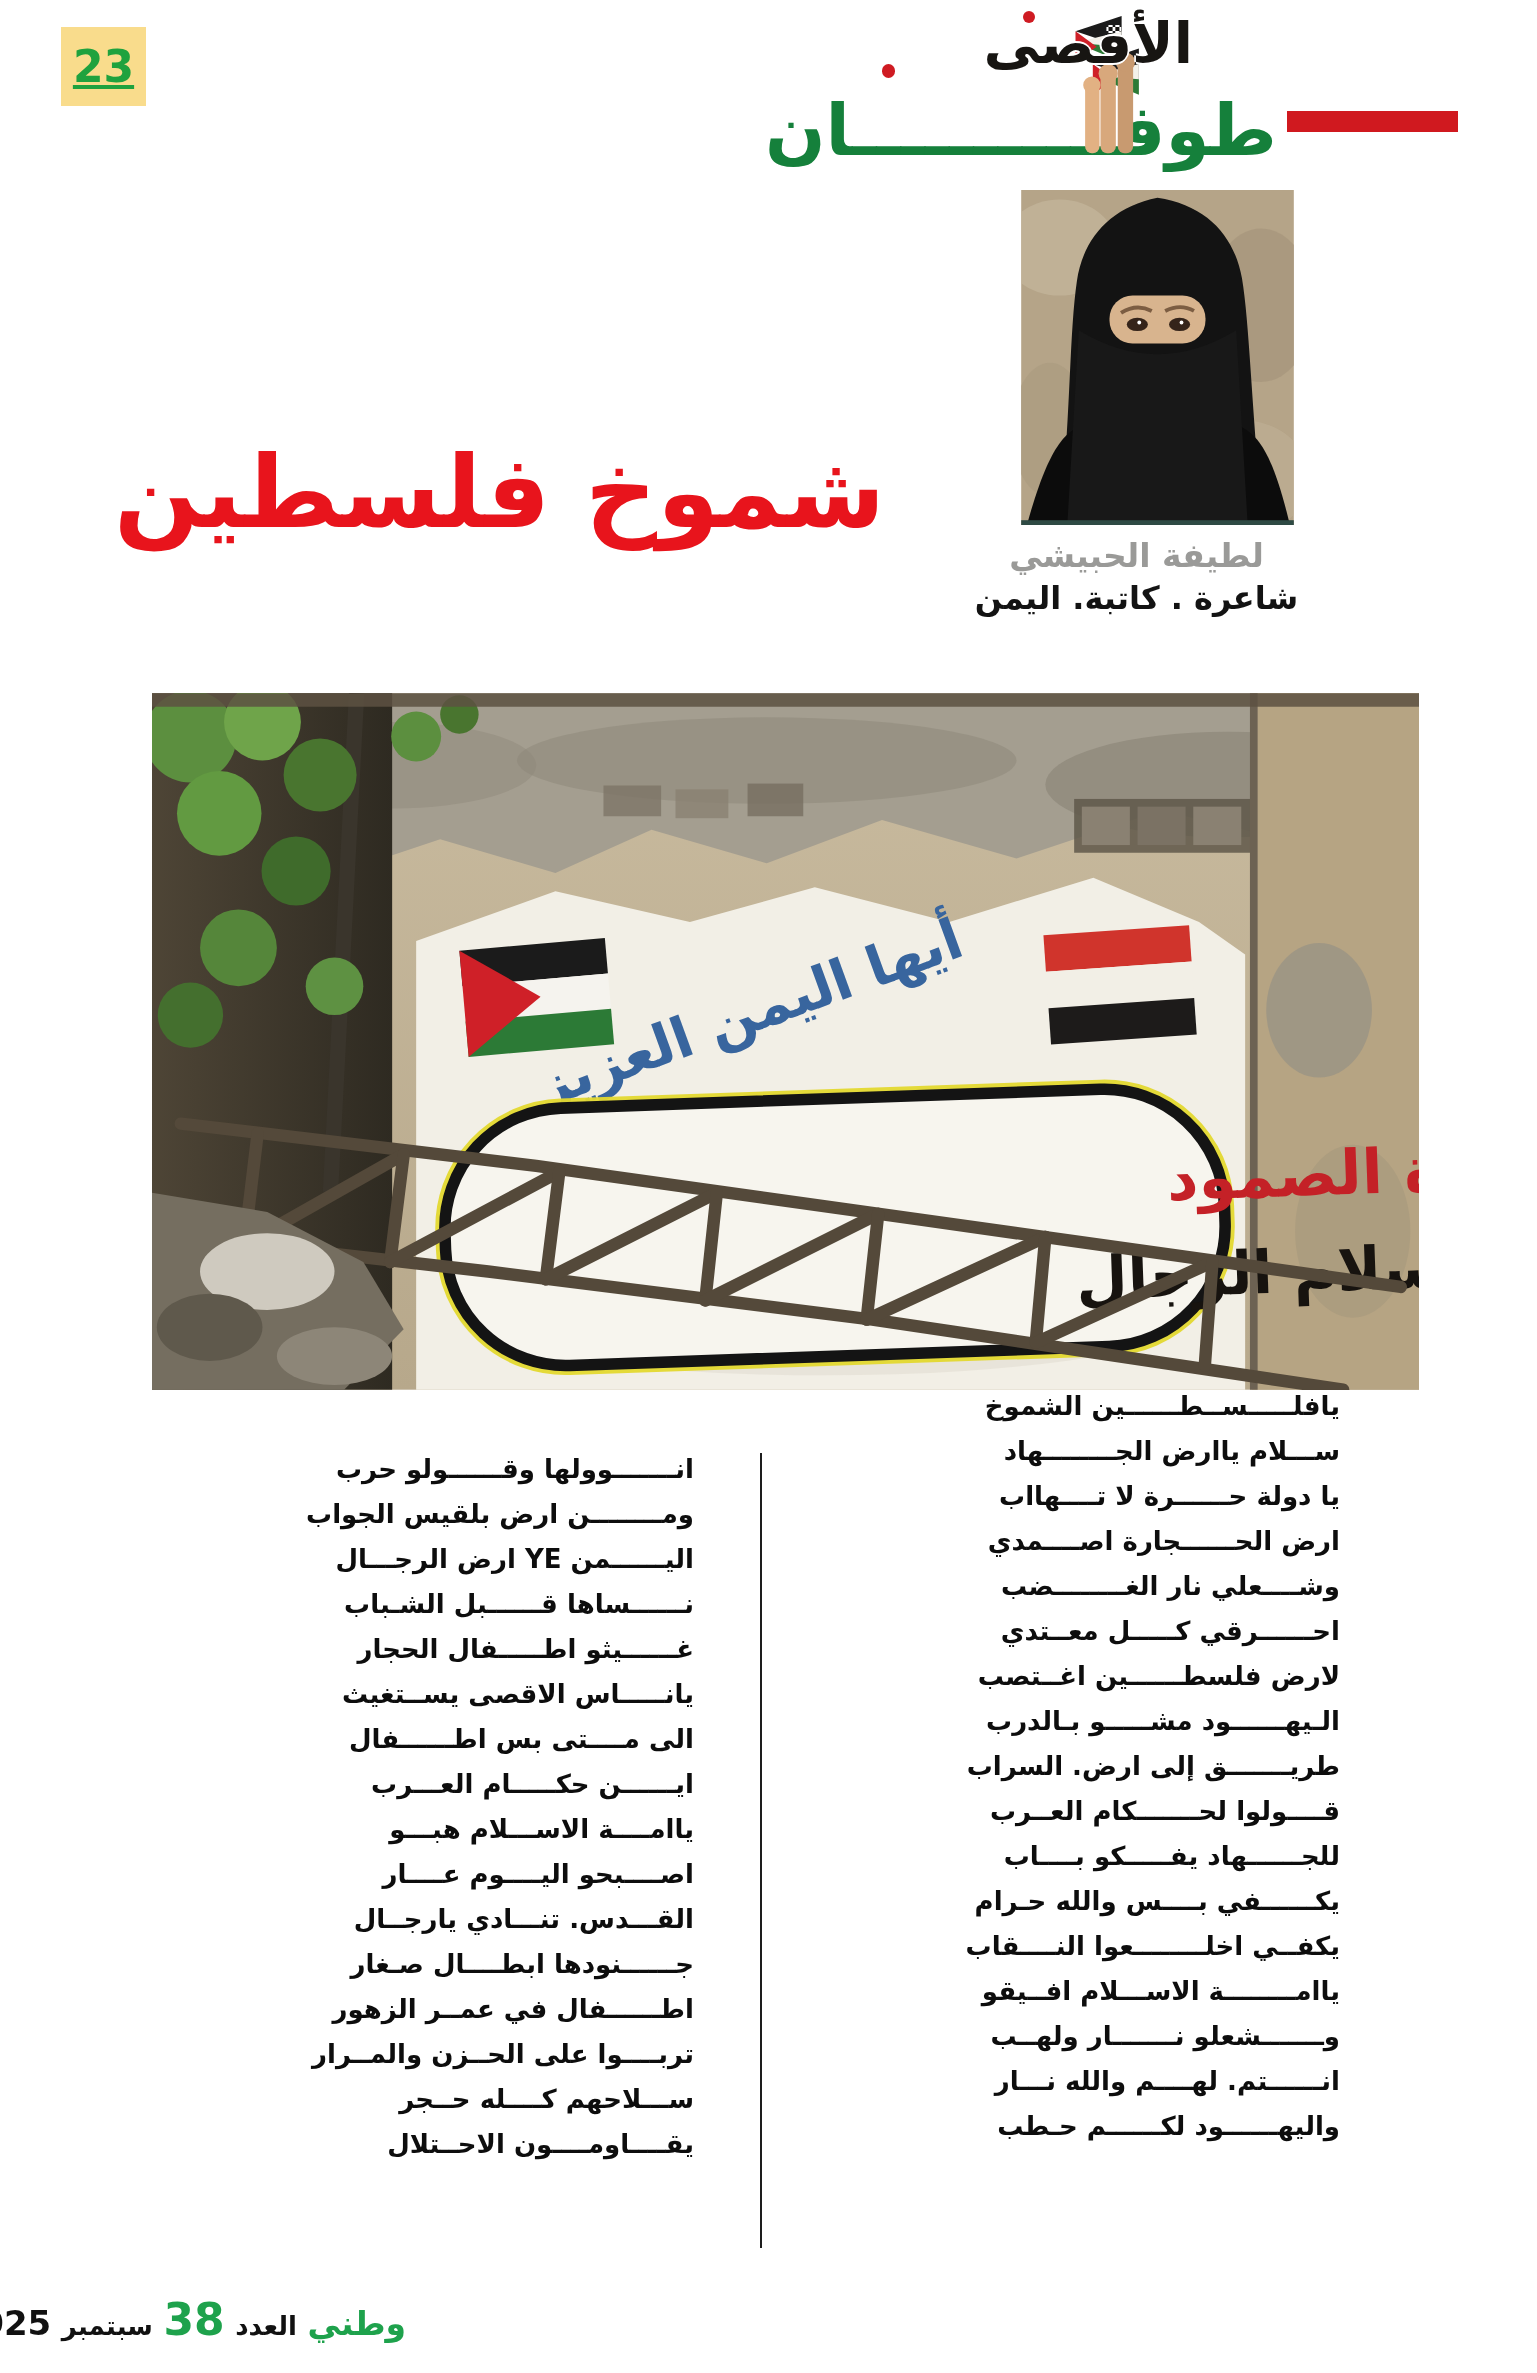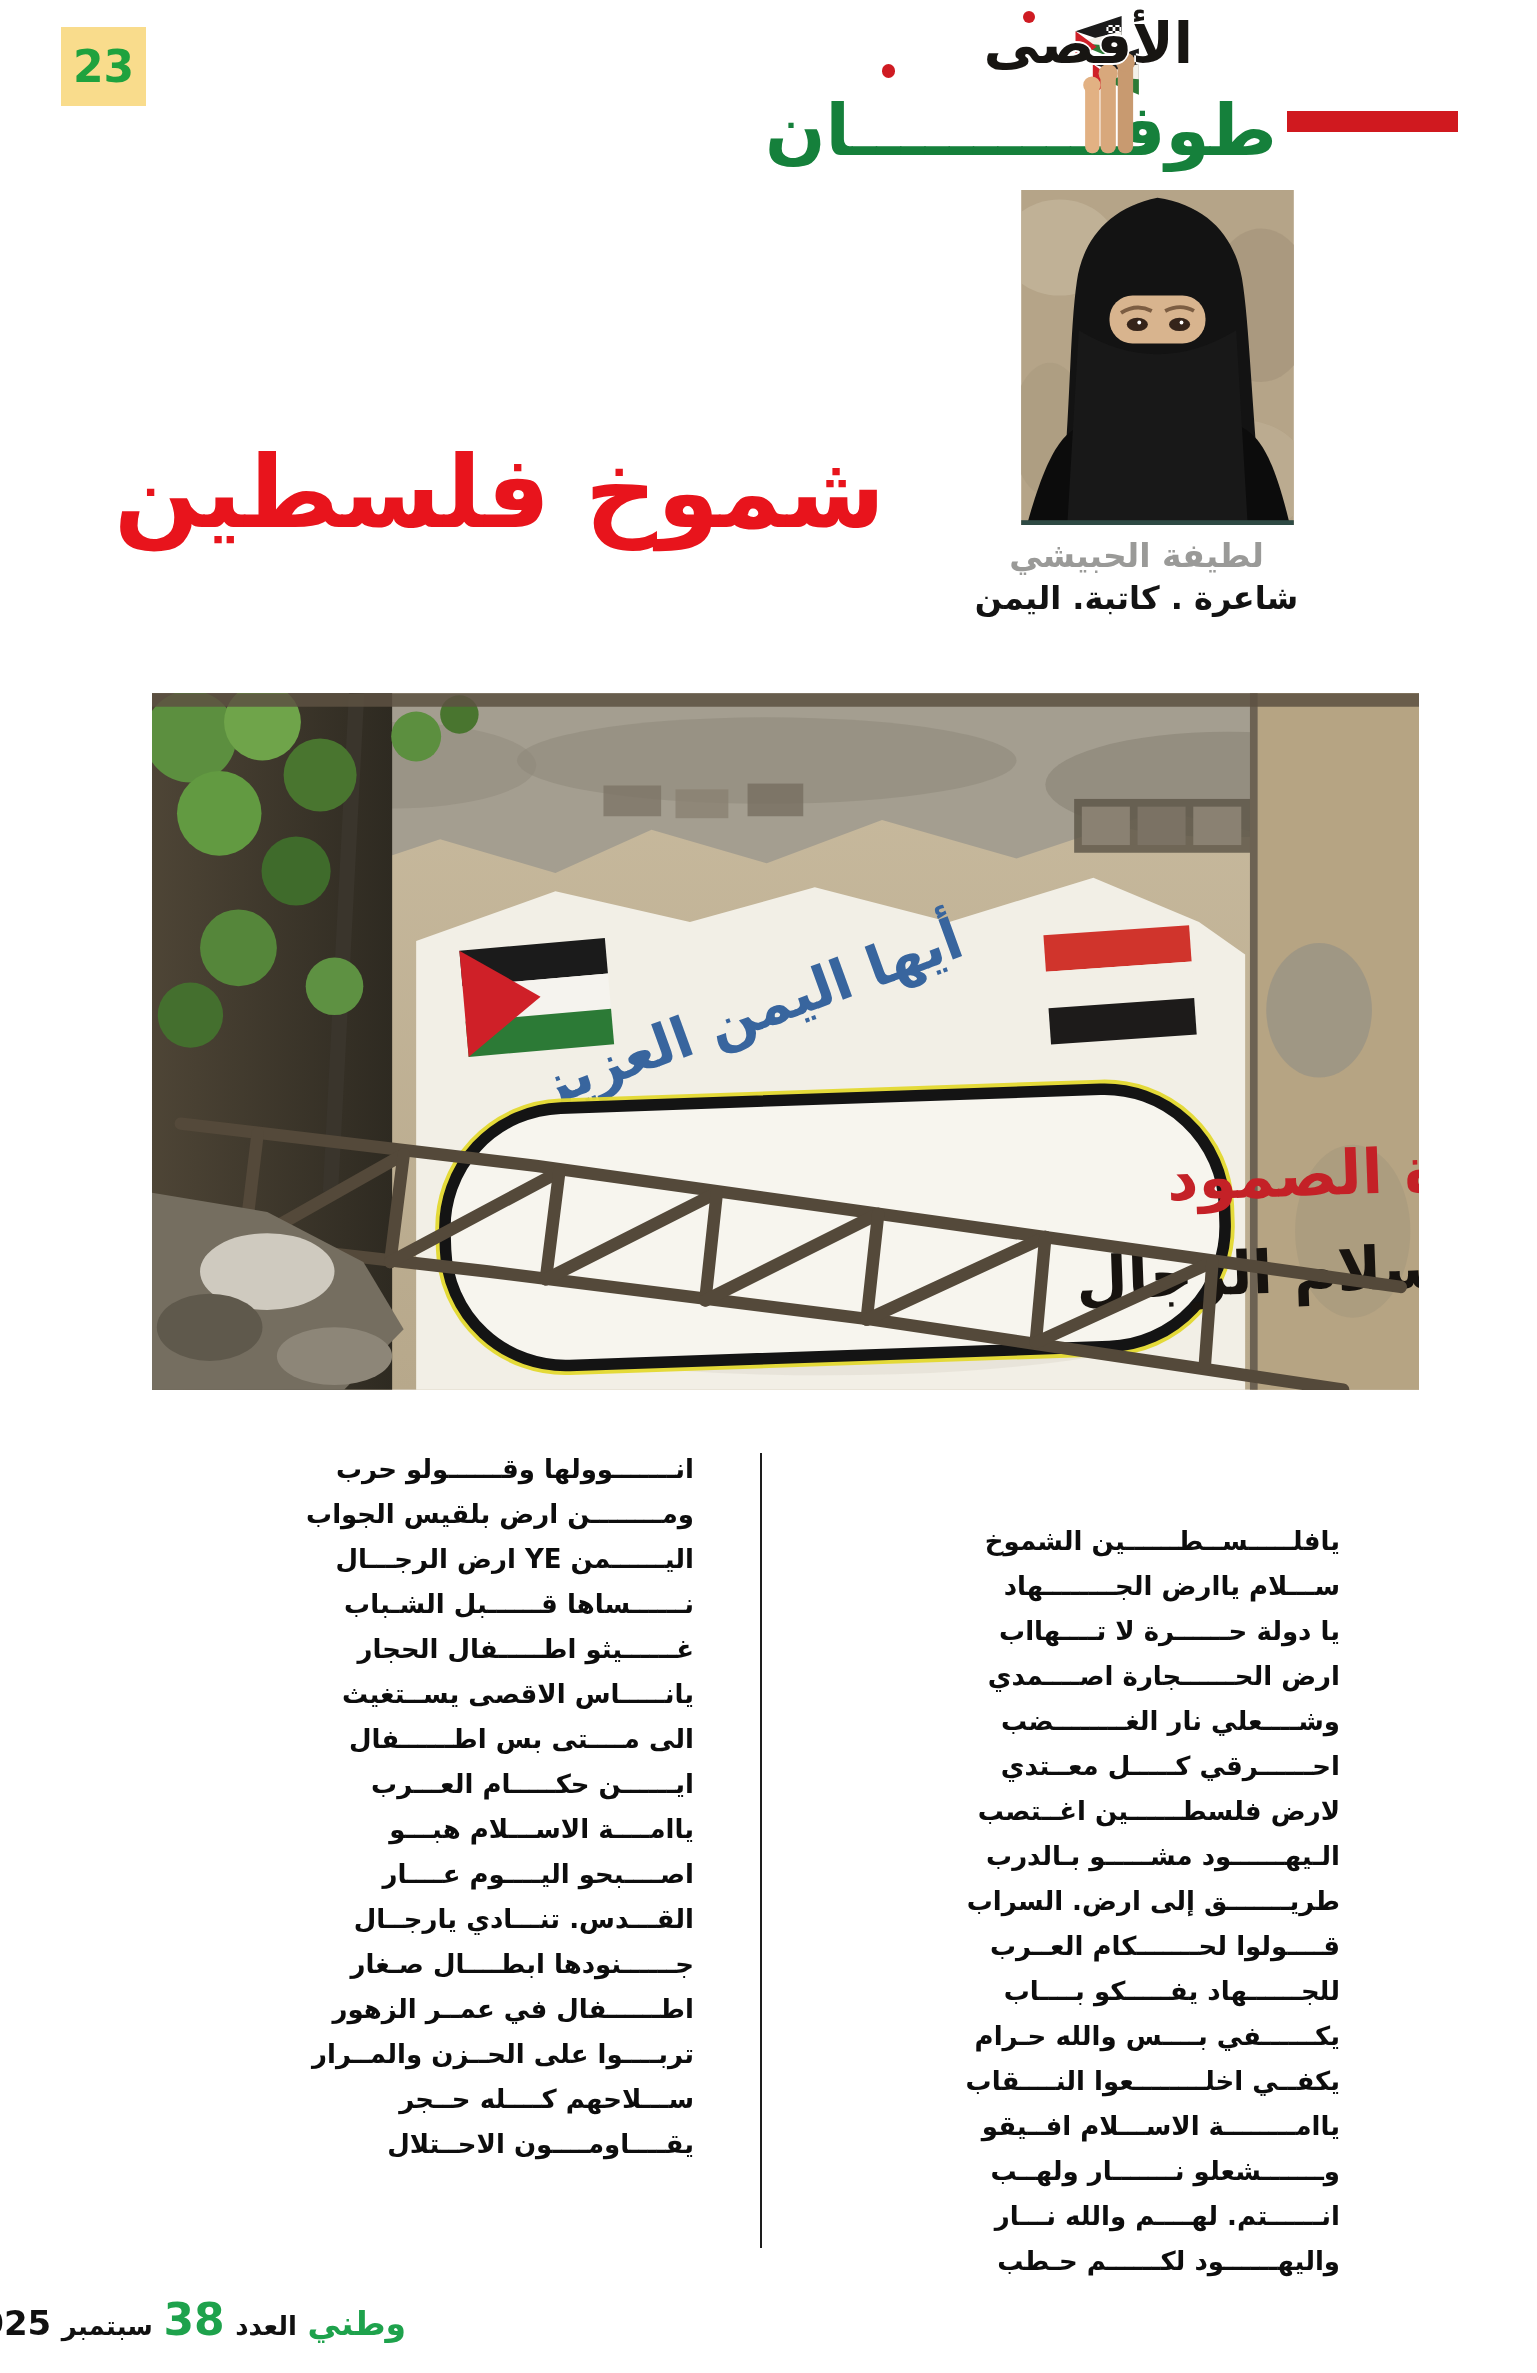--- a/index.html
+++ b/index.html
@@ -6,21 +6,21 @@
   .page{
     position:relative;width:1537px;height:2374px;margin:0 auto;
     background:#ffffff;overflow:hidden;
     font-family:"DejaVu Sans",sans-serif;
   }
   
   .pagenum{
     position:absolute;left:61px;top:27px;width:85px;height:79px;
     background:#f9dc8c;display:flex;align-items:center;justify-content:center;
   }
-  .pagenum span{color:#1fa23e;font-size:44px;font-weight:bold;}
+  .pagenum span{color:#1fa23e;font-size:44px;font-weight:bold;text-decoration:underline;}
   .logo{position:absolute;left:845px;top:14.4px;width:461px;height:159px;}
   .logo-green{
     position:absolute;right:29px;bottom:7.7px;direction:rtl;white-space:nowrap;
     color:#15803b;font-weight:bold;font-size:71px;line-height:1;
   }
   .logo-black{
     position:absolute;right:113px;top:1.9px;direction:rtl;white-space:nowrap;
     color:#171512;font-weight:bold;font-size:56px;line-height:1;
     text-shadow:1.9px 0 0 #fff,-1.9px 0 0 #fff,0 1.9px 0 #fff,0 -1.9px 0 #fff;
   }
@@ -37,21 +37,21 @@
   
   .title{
     position:absolute;left:144px;top:406px;width:711px;height:173px;margin:0;
     display:flex;align-items:center;justify-content:center;direction:rtl;
     color:#e8141c;font-size:100px;font-weight:bold;white-space:nowrap;
   }
   
   .mural{position:absolute;left:152px;top:693px;}
   
   .poemcol{position:absolute;direction:rtl;}
-  .col-right{left:790px;top:1519px;width:550px;}
+  .col-right{left:790px;top:1384px;width:550px;}
   .col-left{left:146px;top:1447px;width:548px;}
   .pline{
     height:45px;line-height:45px;white-space:nowrap;text-align:right;
     font-size:26px;font-weight:bold;color:#0d0d0d;
   }
   .divider{position:absolute;left:760px;top:1453px;width:1.9px;height:795px;background:#1d1d1d;}
   
   .footer{
     position:absolute;left:60px;top:2294px;width:346px;height:60px;
     display:flex;direction:rtl;align-items:baseline;gap:10.6px;white-space:nowrap;

